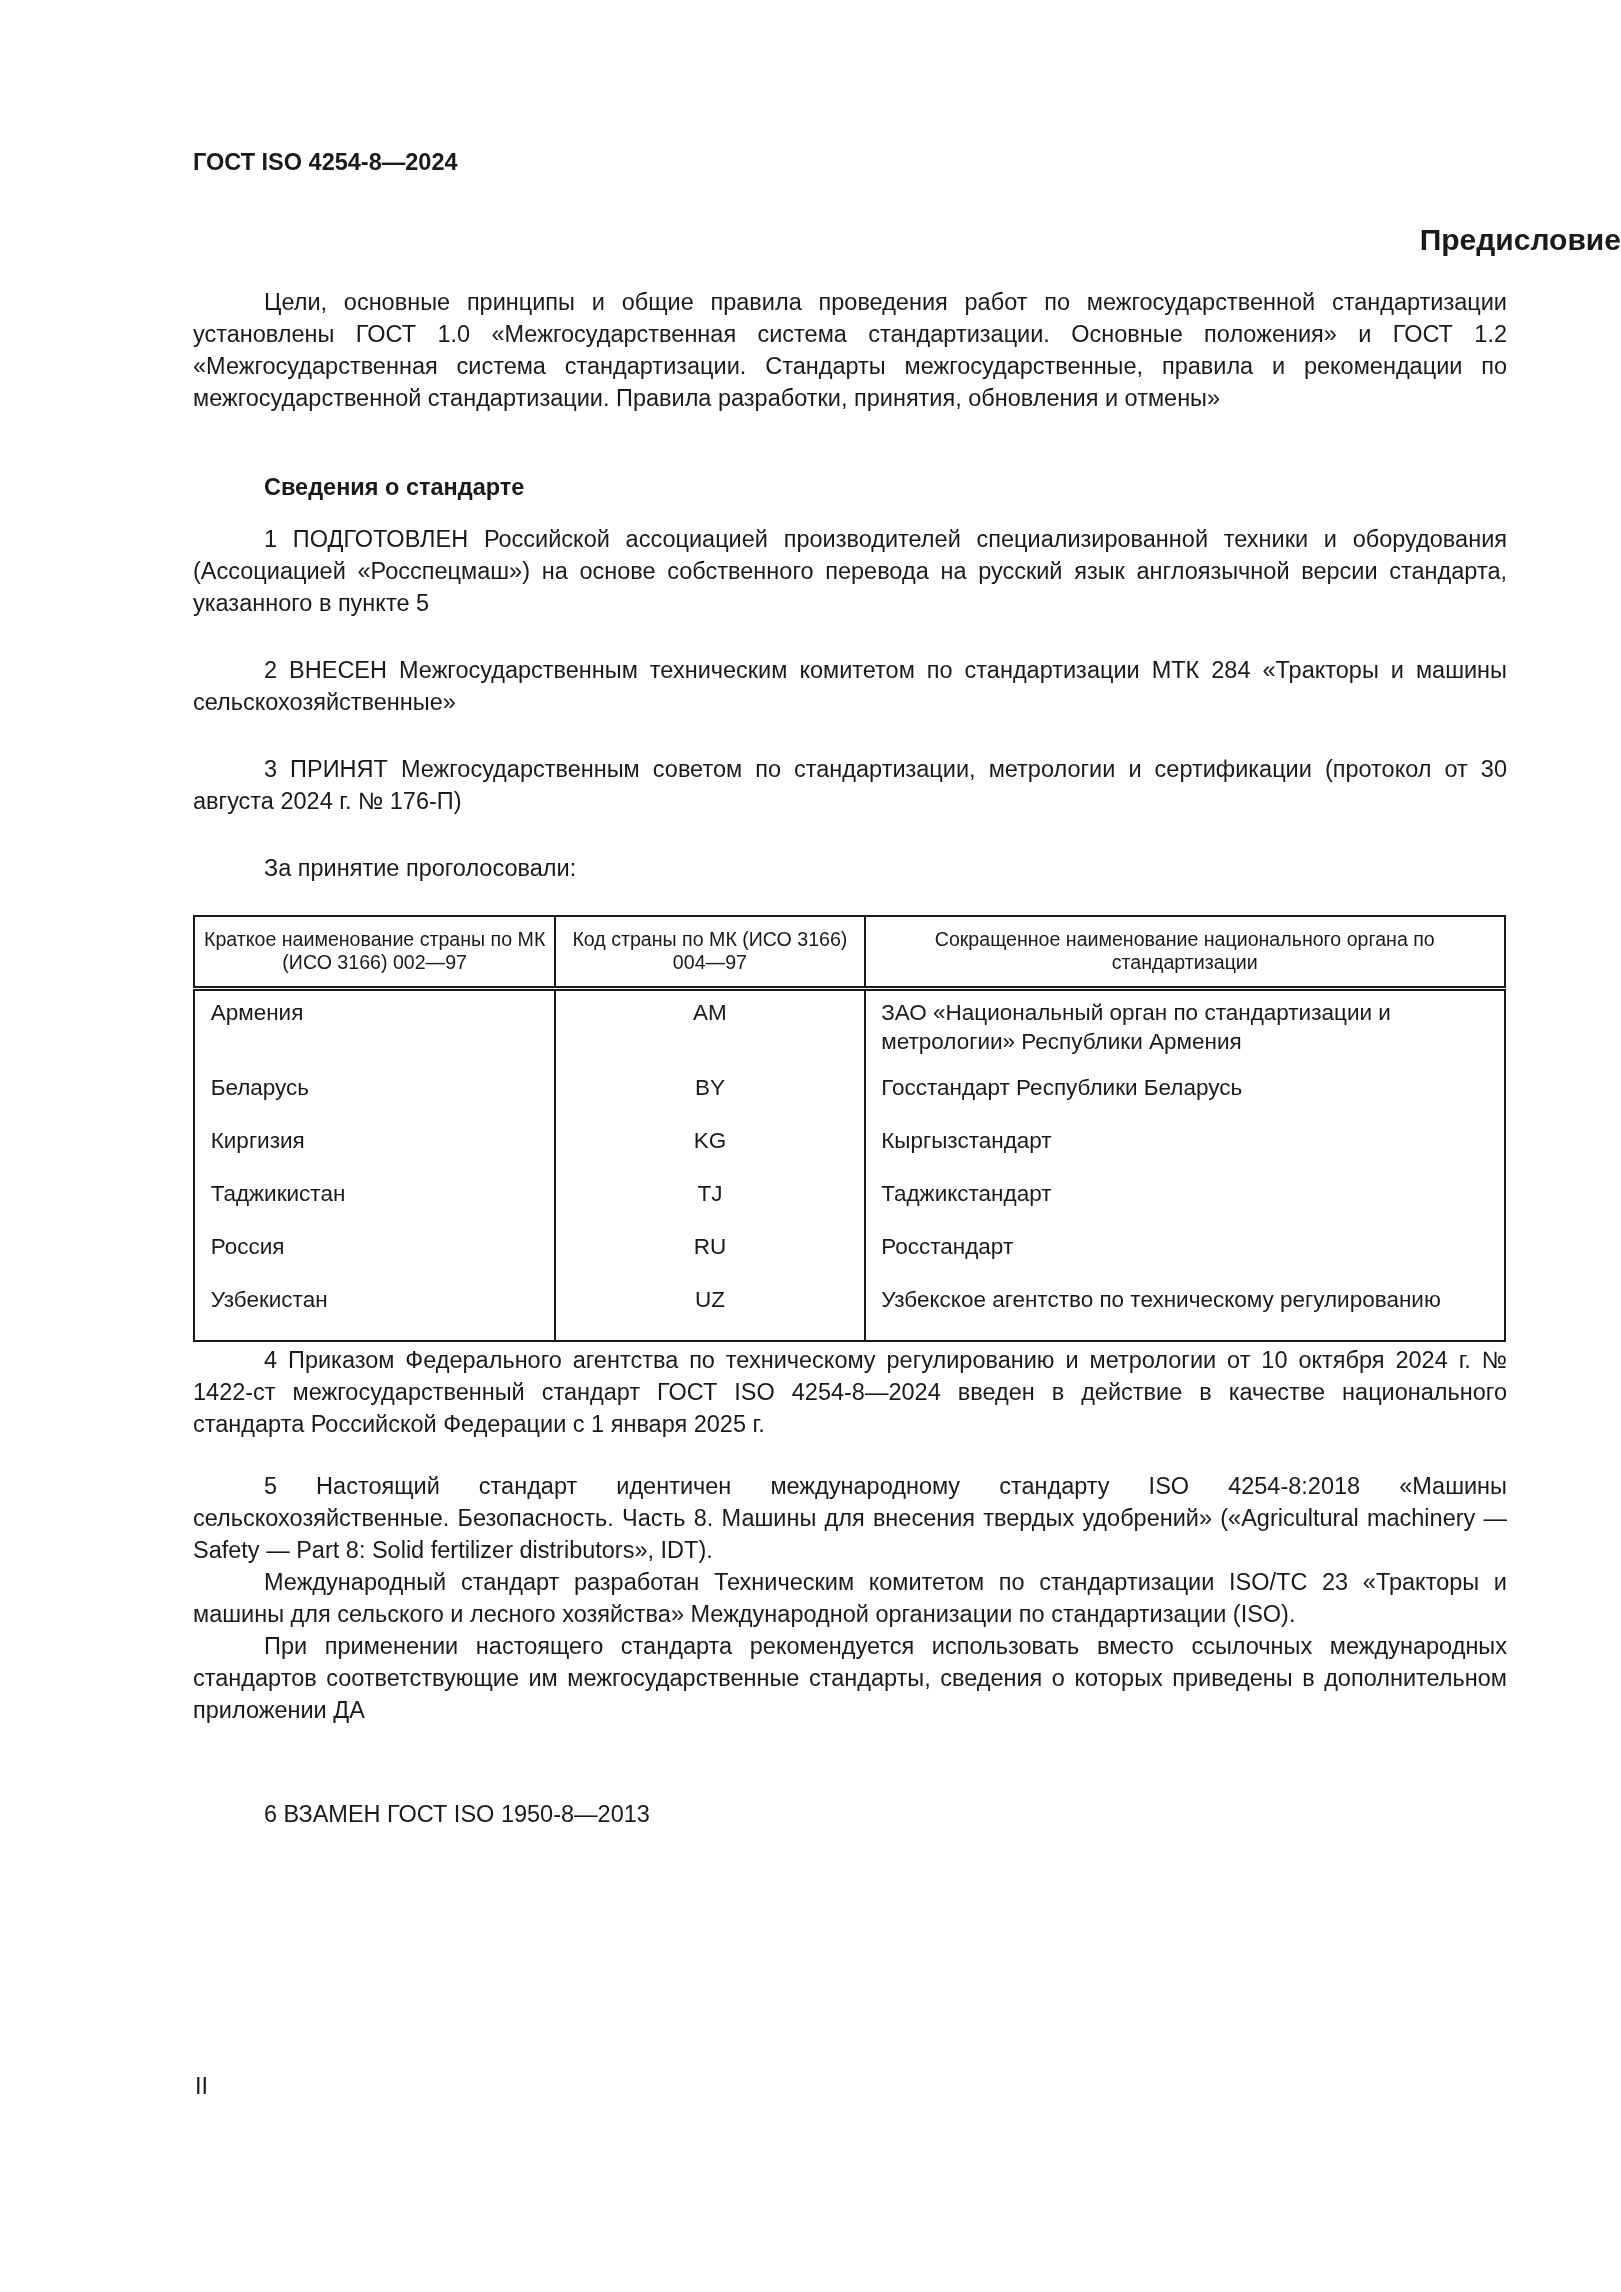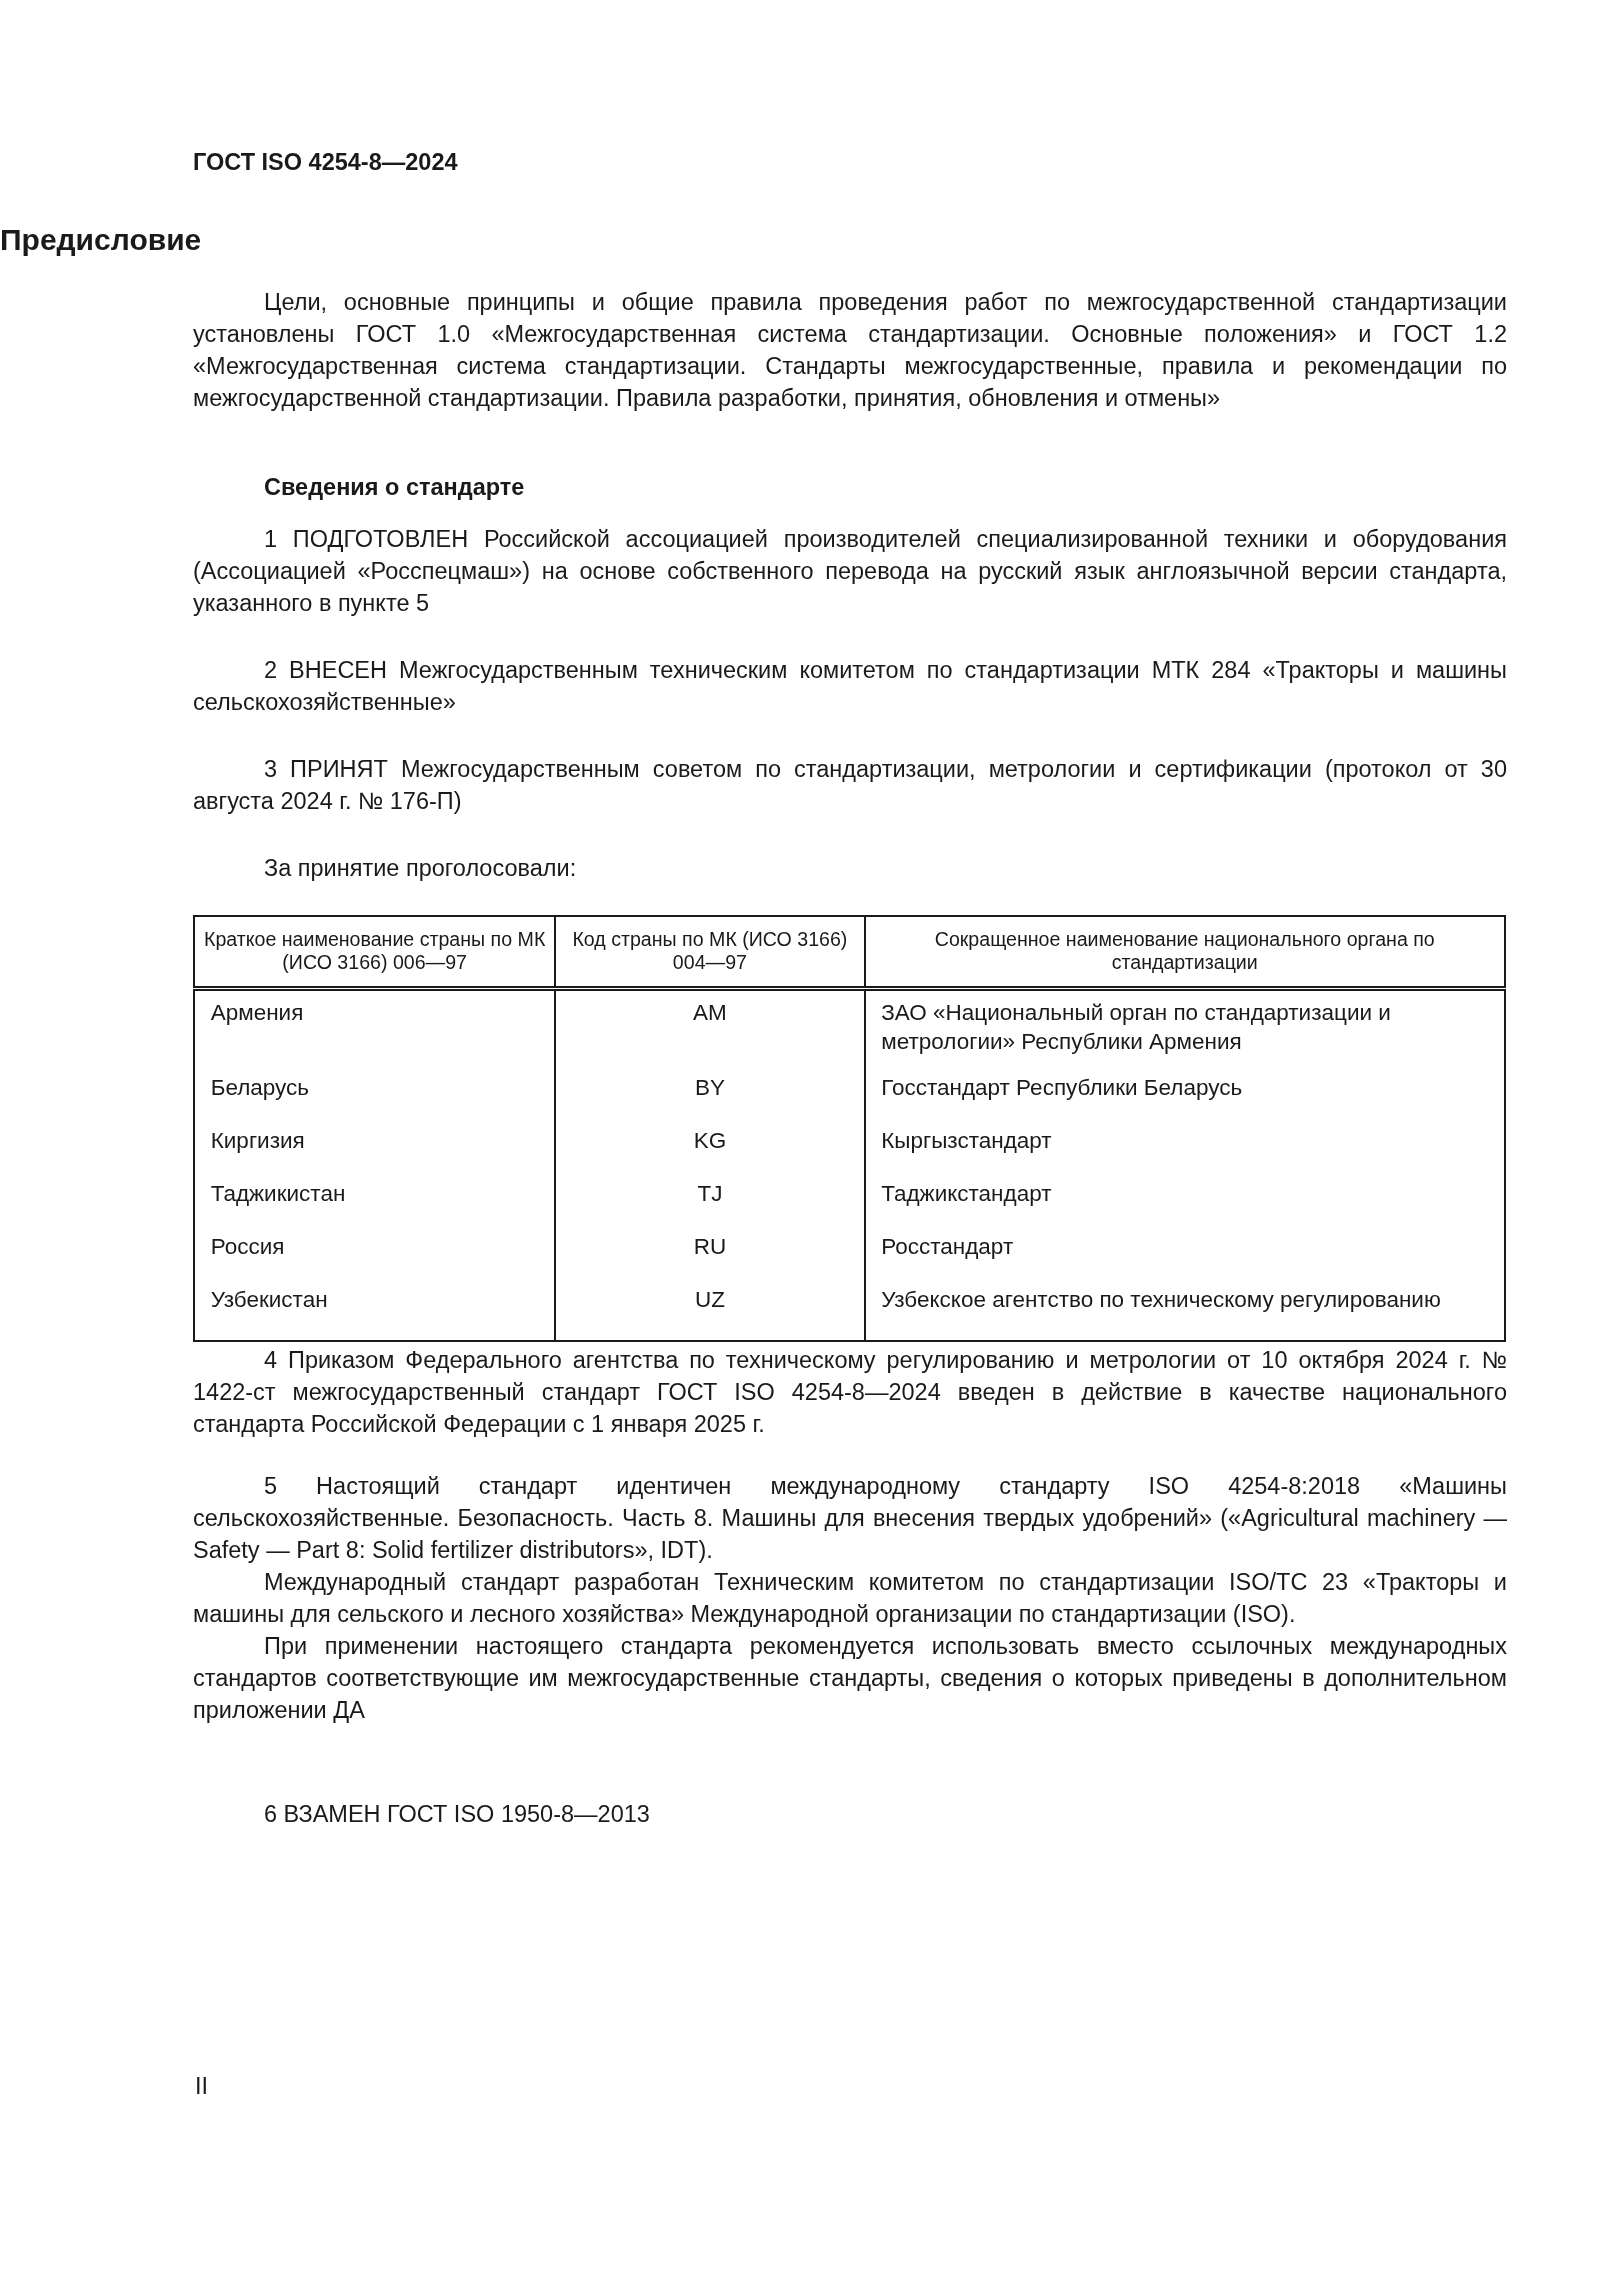--- a/index.html
+++ b/index.html
@@ -6,21 +6,21 @@
   body {
     width: 1621px; height: 2293px; position: relative; overflow: hidden;
     font-family: "Liberation Sans", "DejaVu Sans", sans-serif;
     color: #1a1a1a;
   }
   .page-header {
     position: absolute; left: 193px; top: 149px;
     font-size: 23.5px; font-weight: bold; letter-spacing: 0px;
   }
   .title {
-    position: absolute; left: 0; width: 1621px; top: 223px; text-align: left;
+    position: absolute; left: 0; width: 1621px; top: 223px; text-align: right;
     font-size: 30px; font-weight: bold;
   }
   .section-heading { font-weight: bold; }
   .block { position: absolute; left: 193px; width: 1314px; font-size: 23.5px; line-height: 32px; text-align: justify; }
   .block p { margin: 0; text-indent: 71px; }
 
   table.members {
     position: absolute; left: 193px; top: 915px; width: 1313px;
     border-collapse: collapse; font-size: 21.6px;
     border: 2.9px solid #1a1a1a;
@@ -72,21 +72,21 @@
 </div>
 
 <table class="members">
   <colgroup>
     <col style="width:362px">
     <col style="width:310px">
     <col style="width:642px">
   </colgroup>
   <thead>
     <tr>
-      <th>Краткое наименование страны по МК (ИСО 3166) 006—97</th>
+      <th>Краткое наименование страны по МК (ИСО 3166) 002—97</th>
       <th>Код страны по МК (ИСО 3166) 004—97</th>
       <th>Сокращенное наименование национального органа по стандартизации</th>
     </tr>
   </thead>
   <tbody>
     <tr class="body-row first">
       <td>Армения</td>
       <td class="code">AM</td>
       <td>ЗАО «Национальный орган по стандартизации и метрологии» Республики Армения</td>
     </tr>

